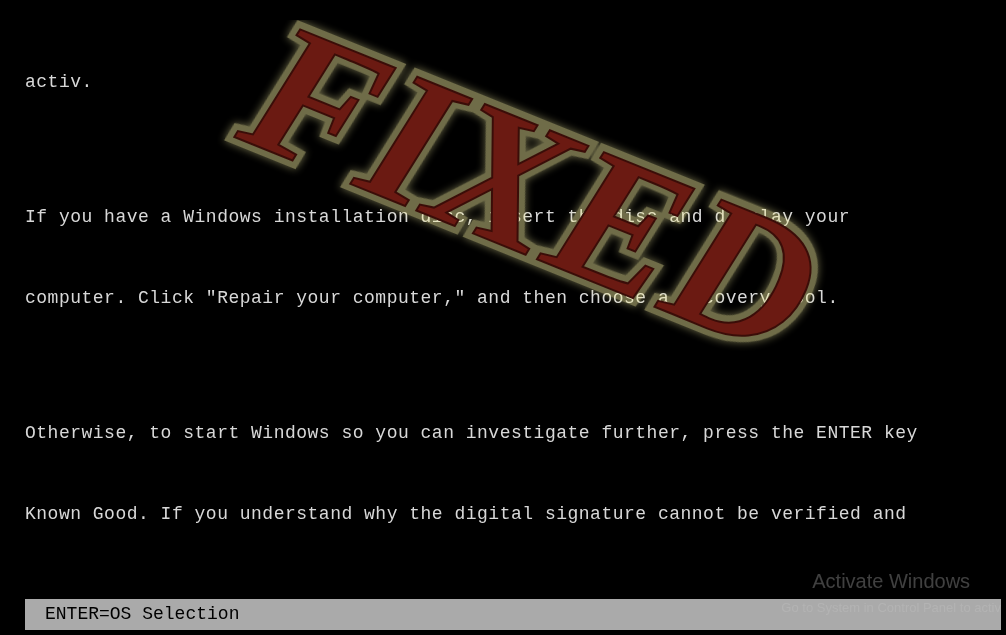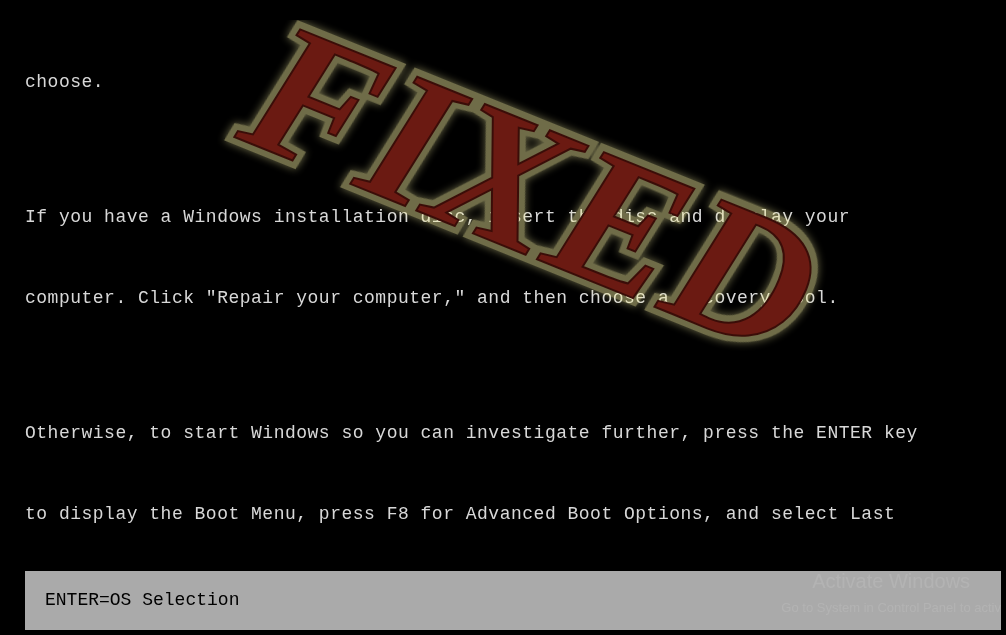--- a/index.html
+++ b/index.html
@@ -25,21 +25,21 @@
     .text-line {
       letter-spacing: 0.5px;
     }
     .footer-bar {
       position: absolute;
       bottom: 5px;
       left: 25px;
       right: 5px;
       background: #aaaaaa;
       color: #000000;
-      padding: 16px 20px;
+      padding: 2px 20px;
       font-size: 18px;
       font-weight: normal;
     }
     .watermark {
       position: absolute;
       bottom: 18px;
       right: 5px;
       color: rgba(200, 200, 200, 0.32);
       font-family: 'Segoe UI', Arial, sans-serif;
       text-align: center;
@@ -65,27 +65,26 @@
     }
     .fixed-svg {
       width: 100%;
       height: 100%;
     }
   </style>
 </head>
 <body>
 
 <div class="content">
-  <div class="text-line">choose.</div>
+  <div class="text-line">activ.</div>
   <br>
   <div class="text-line">If you have a Windows installation disc, insert the disc and display your</div>
   <div class="text-line">computer. Click "Repair your computer," and then choose a recovery tool.</div>
   <br>
   <div class="text-line">Otherwise, to start Windows so you can investigate further, press the ENTER key</div>
-  <div class="text-line">to display the Boot Menu, press F8 for Advanced Boot Options, and select Last</div>
   <div class="text-line">Known Good. If you understand why the digital signature cannot be verified and</div>
   
   
 
   
 
   
 </div>
 
 <div class="watermark">

